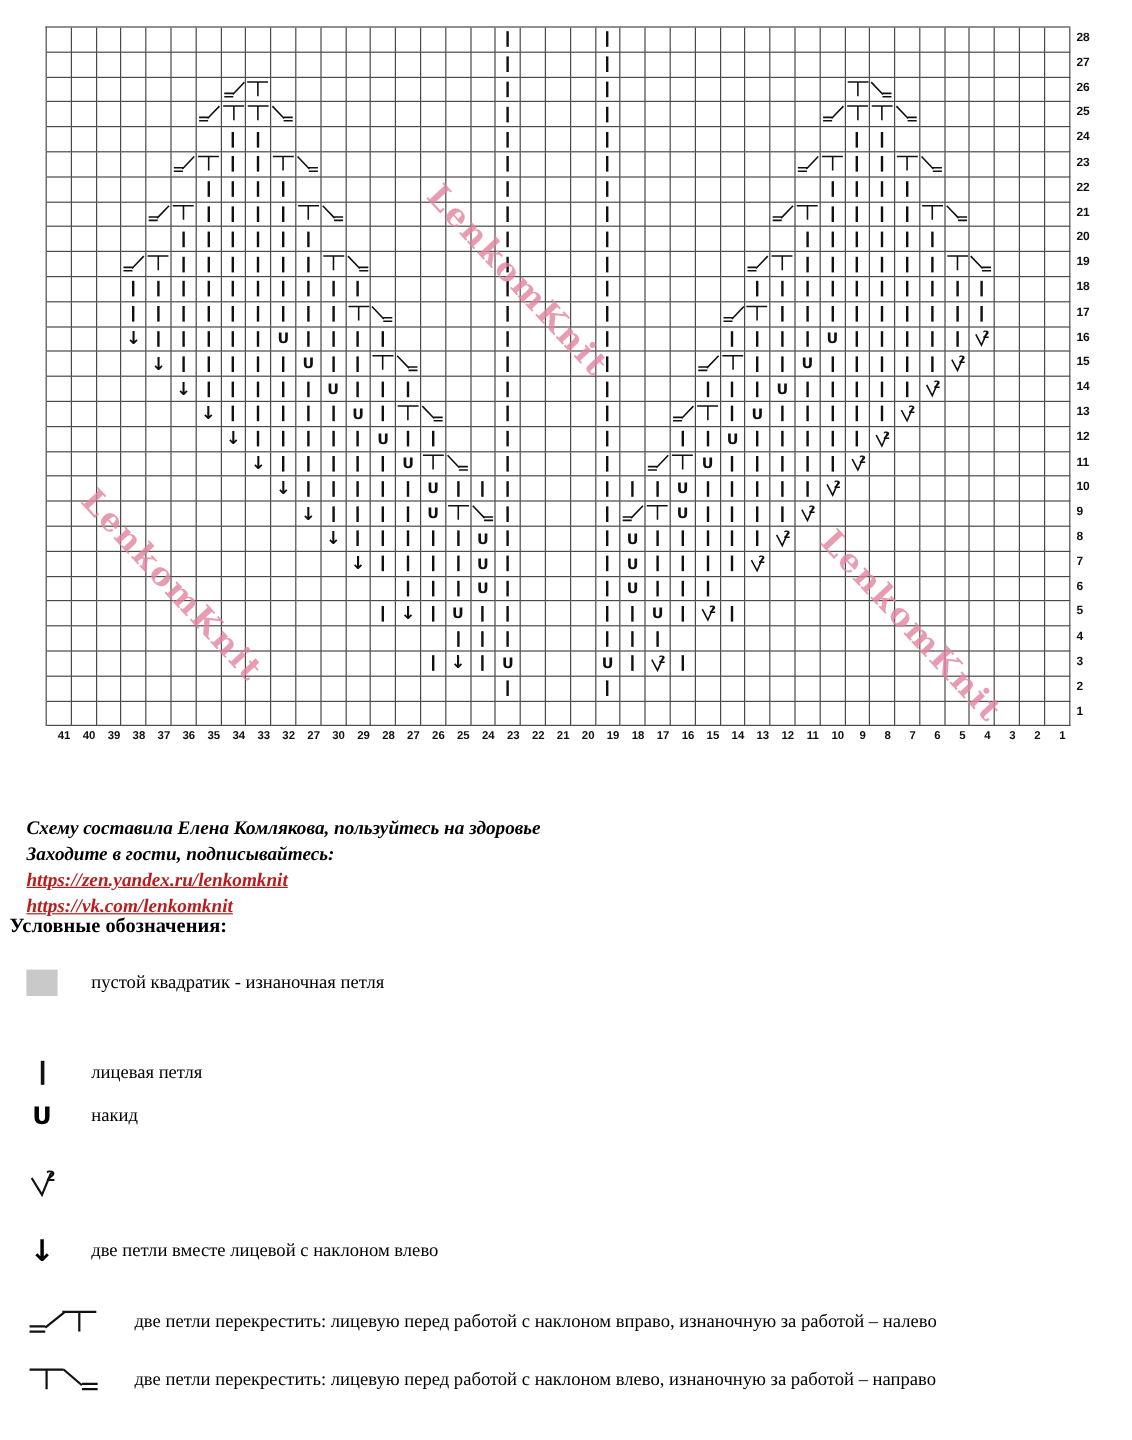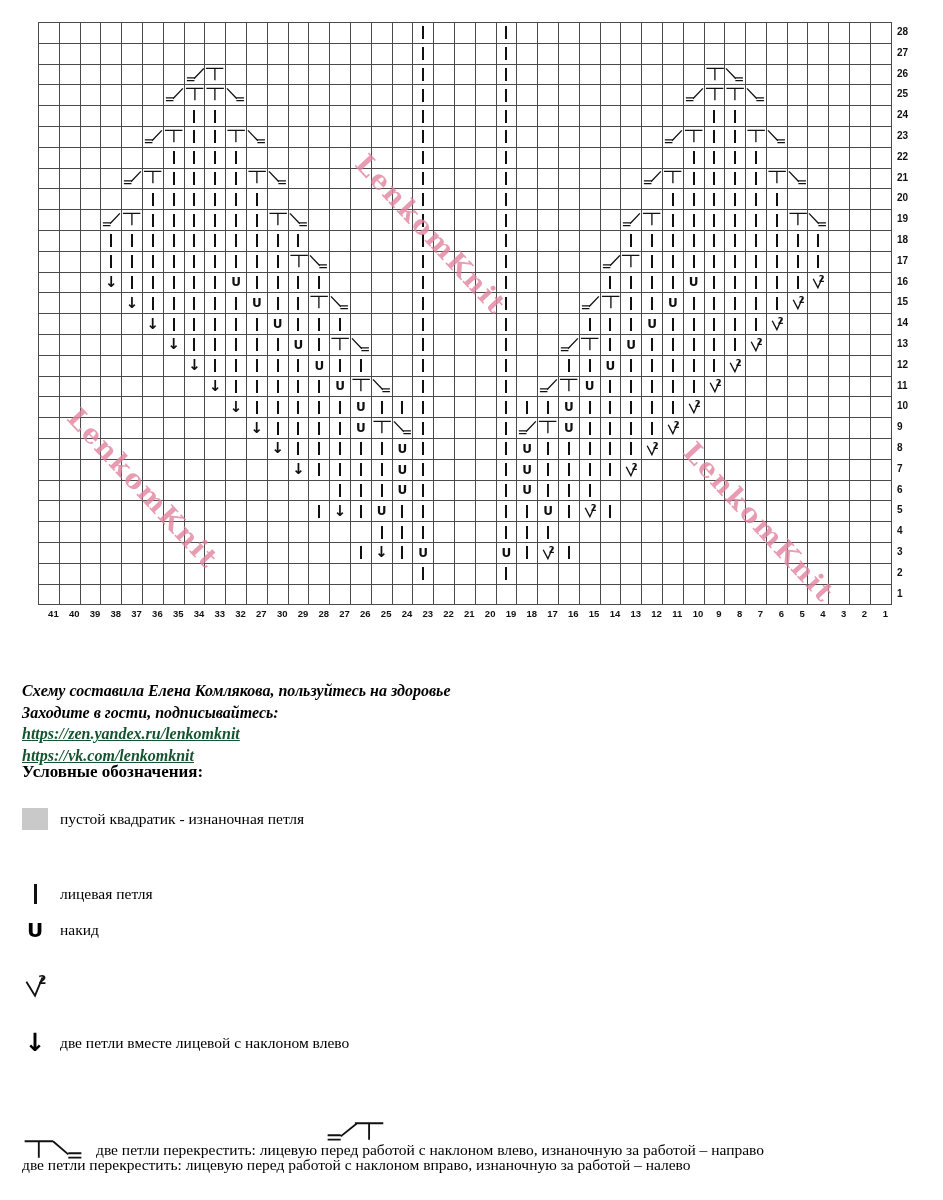--- a/index.html
+++ b/index.html
@@ -29,28 +29,28 @@
   
   .wm{position:absolute;font:700 27px "DejaVu Serif",serif;letter-spacing:2px;
       transform:rotate(47deg);transform-origin:0 0;white-space:nowrap;opacity:.8;pointer-events:none;}
   .wm1{left:372px;top:148px;}
   .wm2{left:84px;top:402px;}
   .wm3{left:700px;top:436px;}
 
   
   .credits{position:absolute;left:22px;top:680px;
            font:italic 700 16px "Liberation Serif",serif;line-height:21.5px;color:#000;}
-  .credits .lnk{color:#14532d;text-decoration:underline;cursor:pointer;display:block;font-family:Liberation Serif, serif;}
+  .credits .lnk{color:#b91c1c;text-decoration:underline;cursor:pointer;display:block;font-family:Liberation Serif, serif;}
 
   
-  .legend-title{position:absolute;left:22px;top:762px;font:700 17px "Liberation Serif",serif;color:#000;}
-  .li{position:absolute;left:22px;display:flex;align-items:center;gap:12px;
+  .legend-title{position:absolute;left:8px;top:762px;font:700 17px "Liberation Serif",serif;color:#000;}
+  .li{position:absolute;left:22px;display:flex;align-items:center;gap:28px;
       font:400 15.5px "Liberation Serif",serif;color:#000;}
   .li-1{top:808px;} .li-2{top:864px;margin-top:20px;} .li-3{top:918px;} .li-4{top:972px;}
-  .li-5{top:1030px;} .li-6{top:1120px;flex-direction:column;} .li-7{top:1138px;}
+  .li-5{top:1030px;} .li-6{top:1090px;} .li-7{top:1138px;}
   .ic-sq{width:26px;height:22px;background:#c9c9c9;display:inline-block;}
   .ic-knit{width:26px;display:flex;justify-content:center;}
   .ic-knit i{width:3px;height:20px;background:#111;display:block;}
   .ic-u{width:26px;text-align:center;font:600 20px "DejaVu Sans",sans-serif;}
   .ic-arr{width:26px;text-align:center;font:700 25px "DejaVu Sans",sans-serif;line-height:1;}
   .ic-svg{display:block;}
   .ic-svg .ln{stroke:#111;stroke-width:1.7;fill:none;}
   .ic-svg text{fill:#111;font:700 11px "DejaVu Sans",sans-serif;}
 </style>
 </head>

